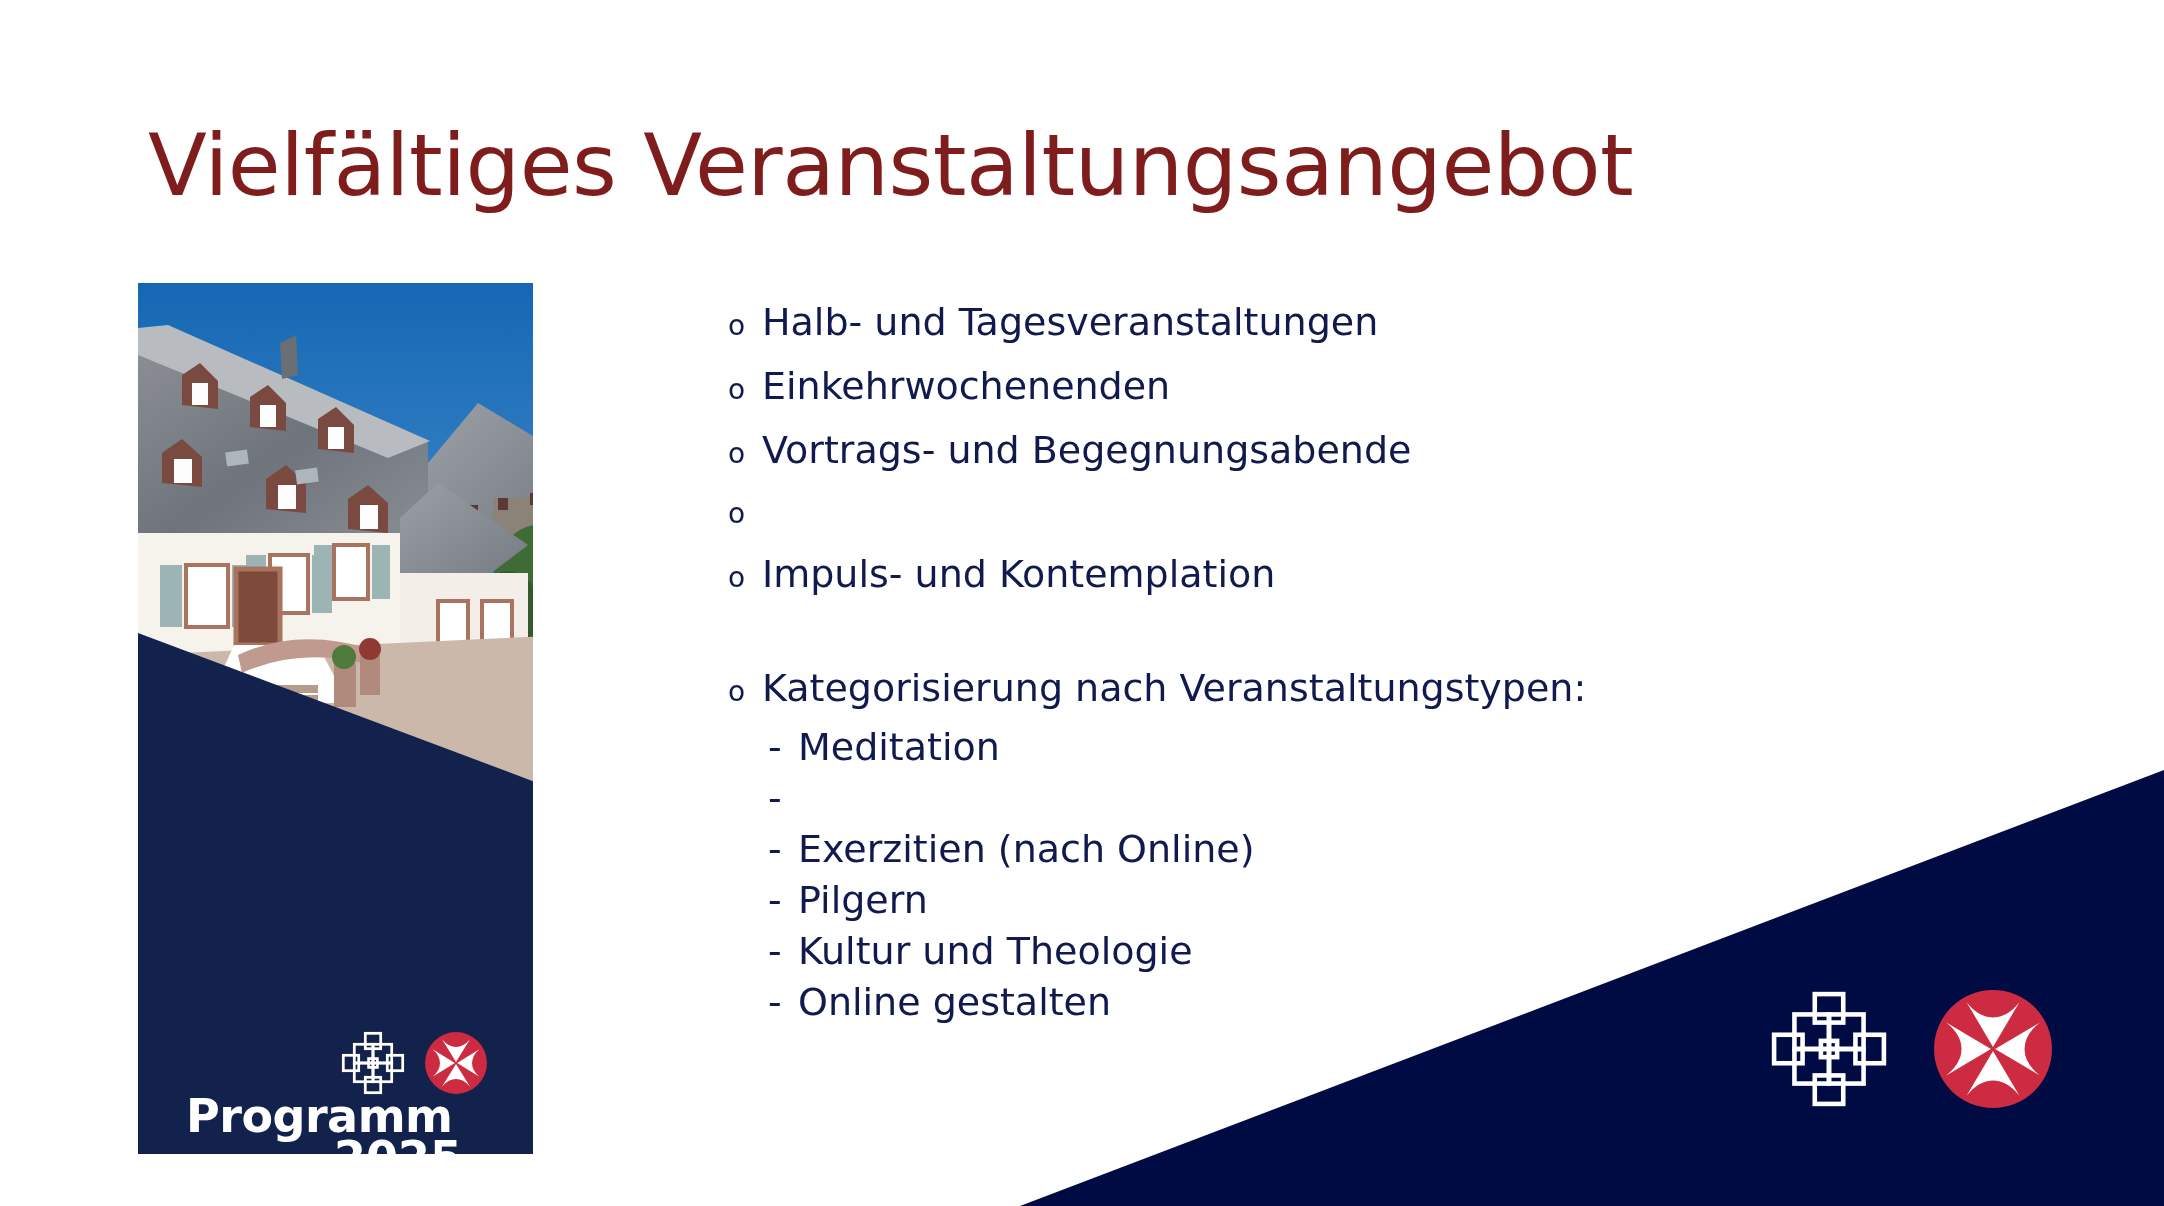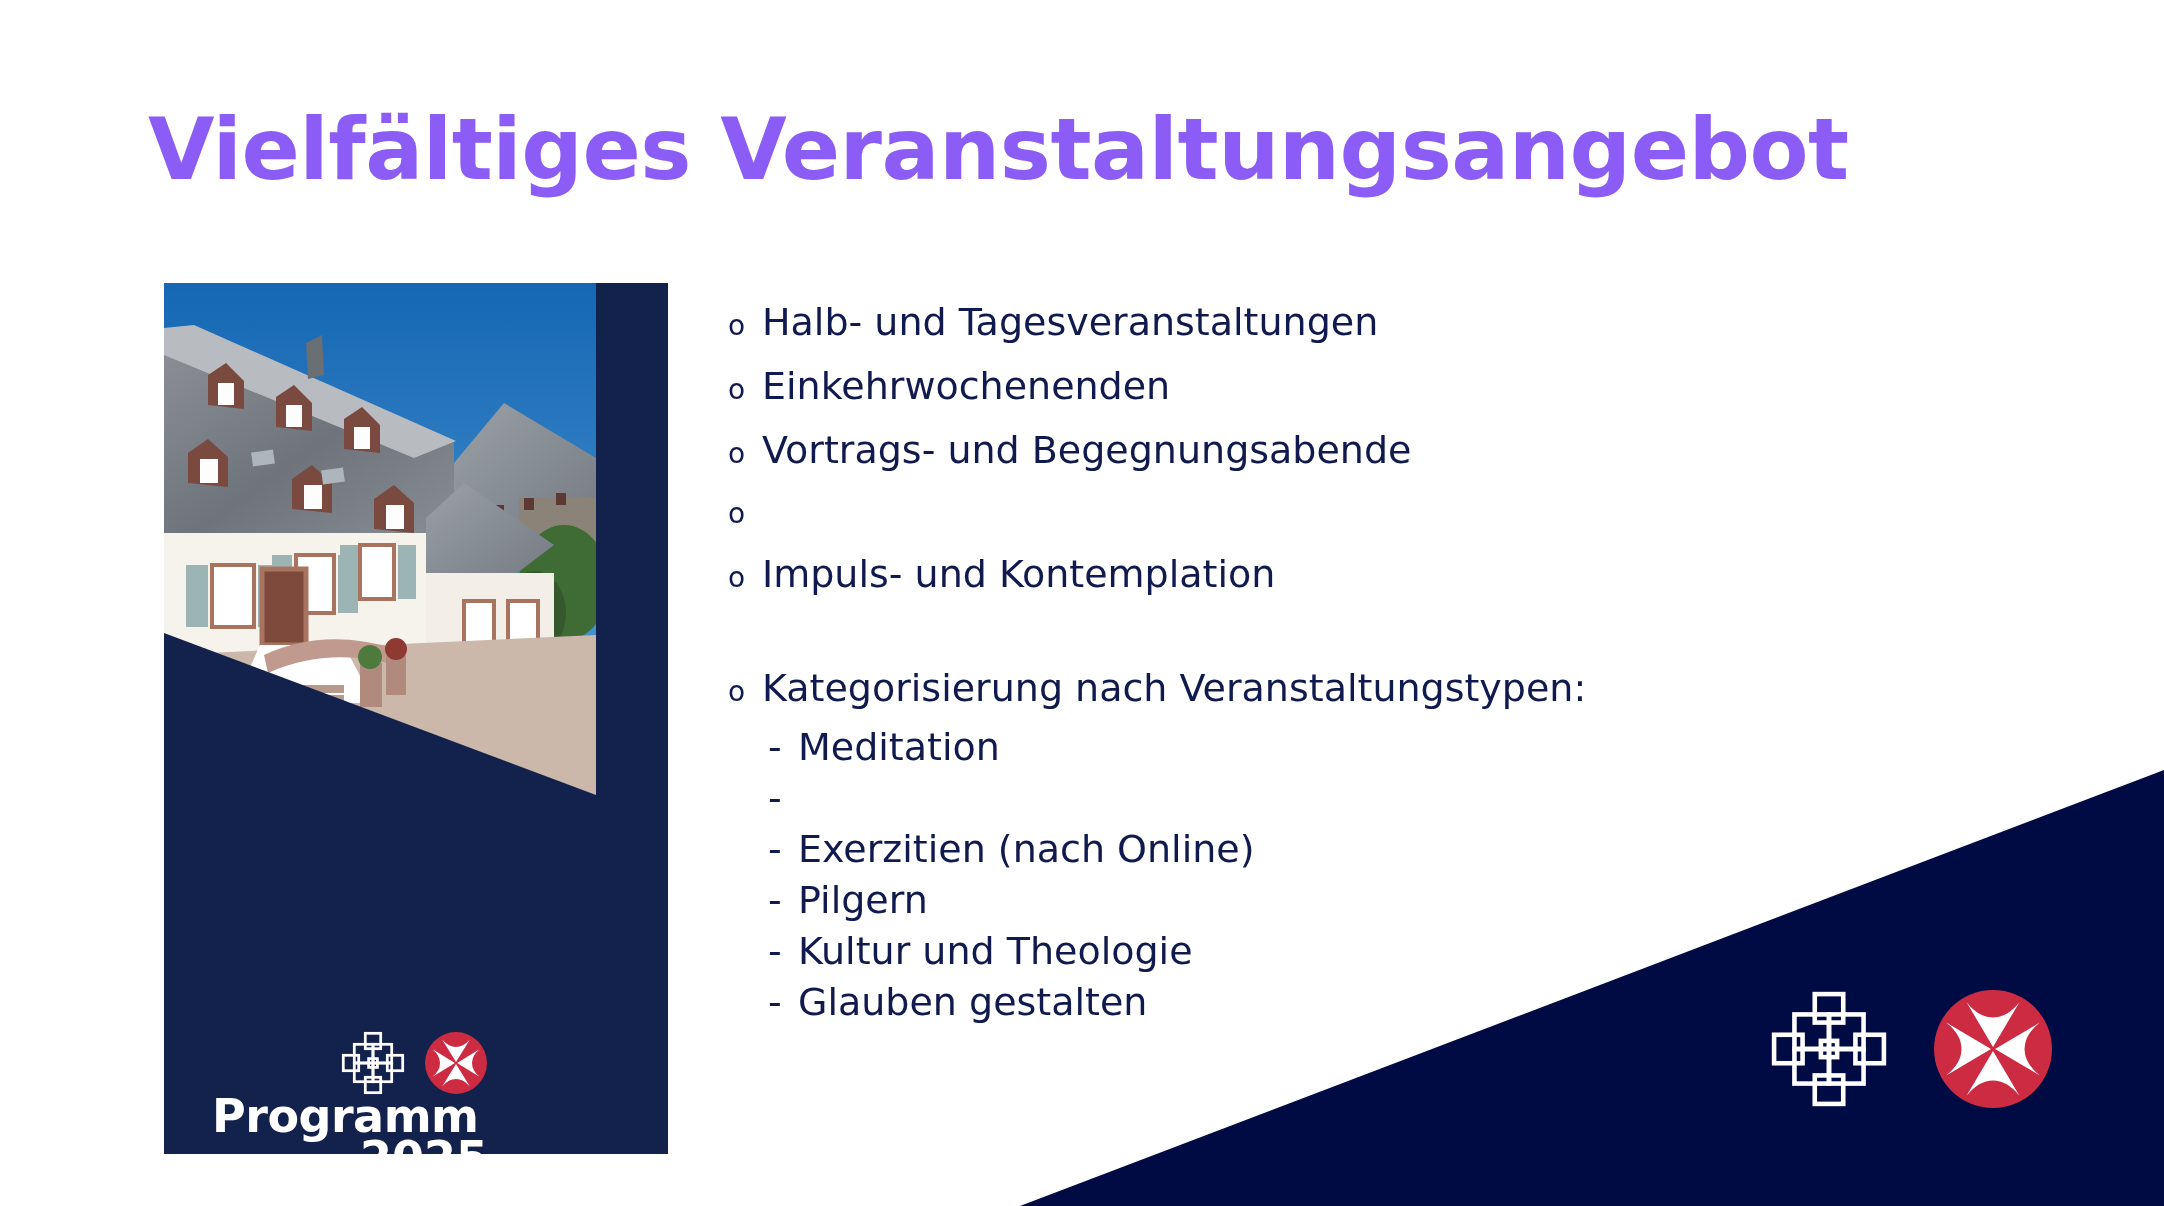--- a/index.html
+++ b/index.html
@@ -15,50 +15,49 @@
     width: 2164px;
     height: 1206px;
     background: #ffffff;
     overflow: hidden;
   }
 
   
   .slide-title {
     position: absolute;
     left: 148px;
-    top: 106px;
+    top: 122px;
     font-family: "DejaVu Sans", sans-serif;
     font-size: 86px;
     line-height: 1.0;
     letter-spacing: -0.5px;
-    color: #8b5cf6;
+    color: #7f1d1d;
     white-space: nowrap;
-    font-weight: 700;
+    font-weight: 400;
   }
 
   
   .corner-wedge {
     position: absolute;
     left: 0;
     top: 0;
     width: 2164px;
     height: 1206px;
     pointer-events: none;
   }
 
   
   .brochure {
     position: absolute;
     left: 138px;
     top: 283px;
-    width: 504px;
+    width: 395px;
     height: 871px;
     overflow: hidden;
     background: #13224C;
-    margin-left: 26px;
   }
   .brochure-photo {
     position: absolute;
     left: 0;
     top: 0;
     width: 432px;
     height: 530px;
     overflow: hidden;
   }
   .brochure-navy {
@@ -339,21 +338,21 @@
     <div class="sub-row">
       <span class="sub-mark">-</span>
       <span class="bullet-text">Pilgern</span>
     </div>
     <div class="sub-row">
       <span class="sub-mark">-</span>
       <span class="bullet-text">Kultur und Theologie</span>
     </div>
     <div class="sub-row">
       <span class="sub-mark">-</span>
-      <span class="bullet-text">Glauben gestalten</span>
+      <span class="bullet-text">Online gestalten</span>
     </div>
   </div>
 
   <div class="logo-pair" style="position:absolute; left:1768px; top:988px;">
     <svg width="122" height="122" viewBox="0 0 120 120">
       <g fill="none" stroke="#ffffff" stroke-width="4.5">
         <rect x="46" y="6" width="28" height="28"></rect>
         <rect x="26" y="26" width="34" height="34"></rect>
         <rect x="60" y="26" width="34" height="34"></rect>
         <rect x="6" y="46" width="28" height="28"></rect>

